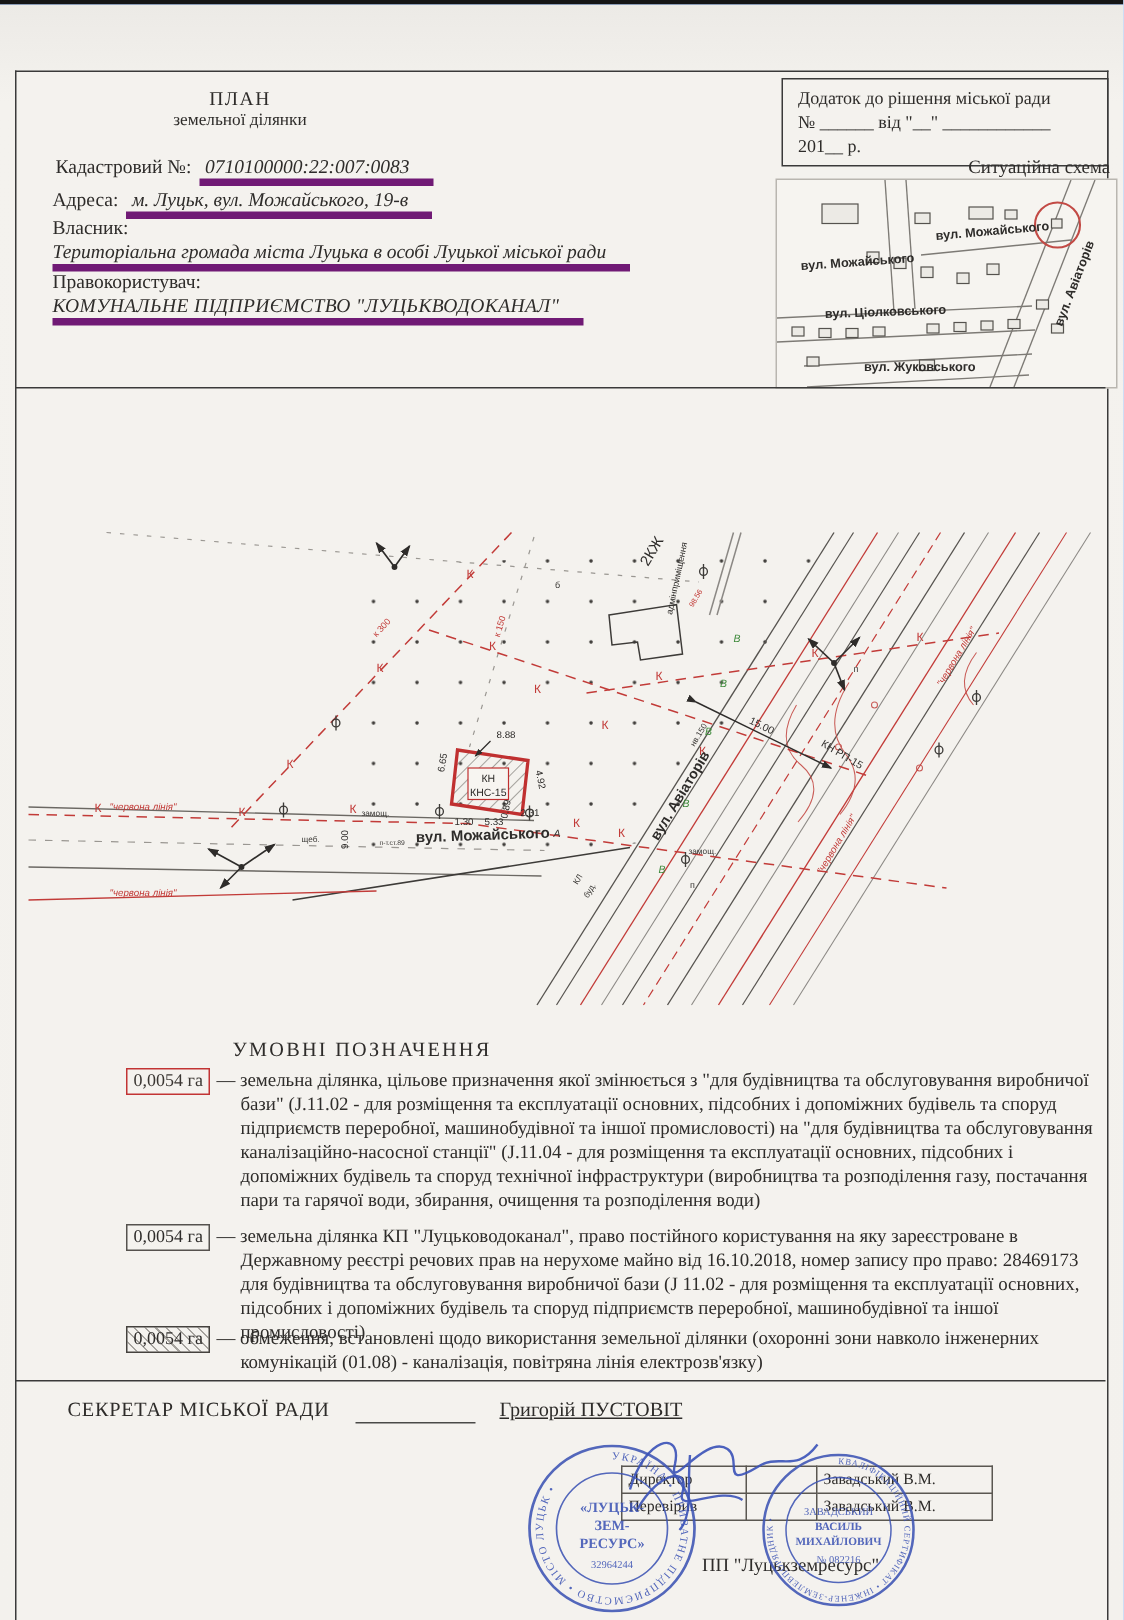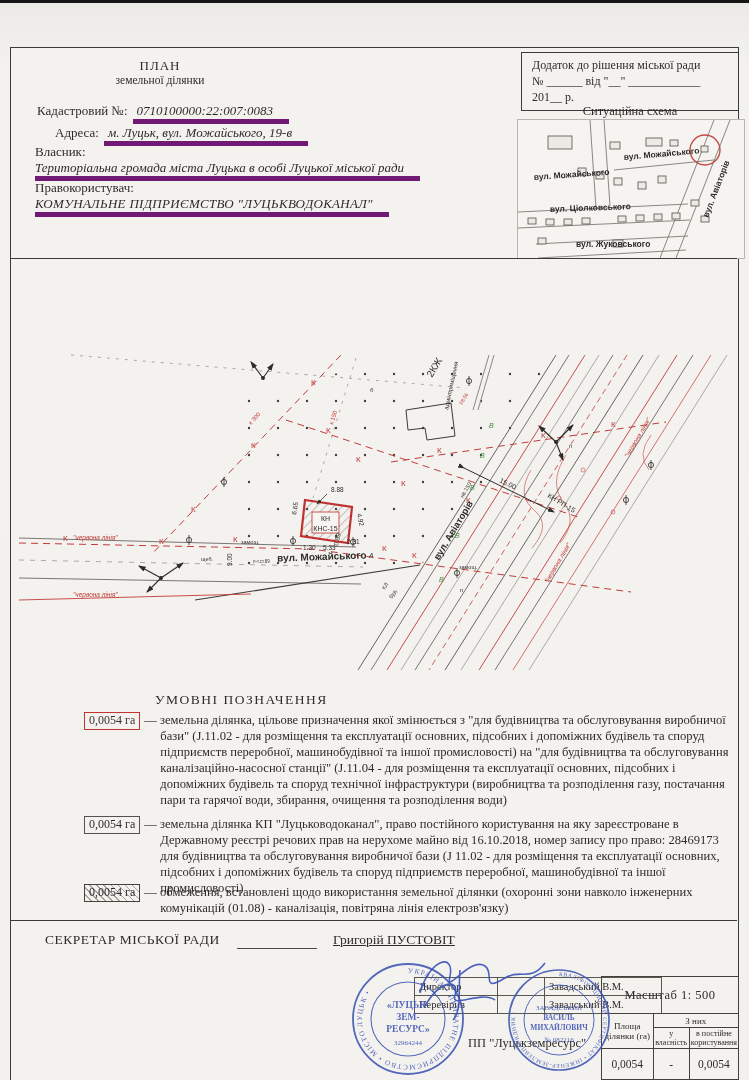--- a/index.html
+++ b/index.html
@@ -11,21 +11,21 @@
   .frame{position:absolute;left:10px;top:47px;width:727px;height:1033px;
          border:1.5px solid #3a3a3a;border-bottom:none;background:#f4f2ee;}
   .abs{position:absolute;}
   .ttl{font-size:13px;letter-spacing:1px;text-align:center;}
   .ttl2{font-size:11.5px;text-align:center;}
   .field{font-size:13px;white-space:nowrap;}
   .flabel{padding-right:5px;}
   .fvalue{font-style:italic;border-bottom:5px solid #701a75;padding:0 16px 1px 4px;}
   .ucase{letter-spacing:.3px;}
   .annex-box{border:1.4px solid #3a3a3a;font-size:12px;padding:4px 8px 5px 10px;line-height:16px;}
-  .scheme-title{font-size:12.5px;text-align:center;}
+  .scheme-title{font-size:12.5px;text-align:right;}
   .sep{border-top:1.5px solid #3a3a3a;}
   .legend-title{font-size:13.5px;letter-spacing:1.5px;}
   .legend-item{display:flex;align-items:flex-start;}
   .area-box{font-size:12px;font-weight:normal;white-space:nowrap;padding:0 4px 1px 4px;background:#f4f2ee;}
   .area-box.red{border:1.6px solid #c23434;color:#3a3632;}
   .area-box.plain{border:1px solid #55524e;}
   .area-box.hatch{border:1px solid #45423e;
      background-image:repeating-linear-gradient(45deg,rgba(70,66,60,.0) 0 4px,rgba(70,66,60,.45) 4px 5px);}
   .legend-text{width:570px;font-size:12.6px;line-height:16px;margin-left:4px;
                padding-left:16px;text-indent:-16px;}
@@ -51,21 +51,21 @@
   <div class="topstrip"></div>
   <div class="paper"></div>
   <div class="frame"></div>
 
   <div class="abs ttl" style="left:40px;top:58px;width:240px;">ПЛАН</div>
   <div class="abs ttl2" style="left:40px;top:74px;width:240px;">земельної ділянки</div>
 
   <div class="abs field" style="left:37px;top:103px;">
     <span class="flabel">Кадастровий №:</span><span class="fvalue">0710100000:22:007:0083</span>
   </div>
-  <div class="abs field" style="left:35px;top:125px;margin-left:20px;">
+  <div class="abs field" style="left:35px;top:125px;">
     <span class="flabel">Адреса:</span><span class="fvalue">м. Луцьк, вул. Можайського, 19-в</span>
   </div>
   <div class="abs field" style="left:35px;top:144px;">
     <span class="flabel">Власник:</span>
   </div>
   <div class="abs field" style="left:35px;top:160px;">
     <span class="fvalue" style="padding-left:0;">Територіальна громада міста Луцька в особі Луцької міської ради</span>
   </div>
   <div class="abs field" style="left:35px;top:180px;">
     <span class="flabel">Правокористувач:</span>
@@ -360,40 +360,20 @@
     <tr>
       <td>Перевірив</td>
       <td class="sig-cell"></td>
       <td>Завадський В.М.</td>
     </tr>
   </tbody>
     </table>
 
   <div class="abs company" style="left:468px;top:1036px;">ПП "Луцькземресурс"</div>
 
-  <table class="area-table abs" style="left:601px;top:976px;width:138px;">
-    <tbody>
-        <tr>
-      <td colspan="3" class="scale-cell">Масштаб  1: 500</td>
-    </tr>
-    <tr>
-      <td rowspan="2" class="at-h" style="width:56px;">Площа ділянки (га)</td>
-      <td colspan="2" class="at-h" style="height:11px;">З них</td>
-    </tr>
-    <tr>
-      <td class="at-hs" style="width:34px;">у власність</td>
-      <td class="at-hs" style="width:44px;">в постійне користування</td>
-    </tr>
-    <tr>
-      <td class="at-v">0,0054</td>
-      <td class="at-v">-</td>
-      <td class="at-v">0,0054</td>
-    </tr>
-  </tbody>
-    </table>
 
   <svg class="stamp" style="left:348px;top:960px;" width="120" height="118" viewBox="0 0 120 118">
     <defs>
         <path id="ring1" d="M 60,13 a 46,46 0 1 1 -0.01,0"></path>
       </defs>
     <circle cx="60" cy="59" r="55" fill="none" stroke="#3d54b4" stroke-width="1.8"></circle>
     <circle cx="60" cy="59" r="37" fill="none" stroke="#3d54b4" stroke-width="1.1"></circle>
     <text font-size="7.2" fill="#3d54b4" letter-spacing="1.1">
       <textPath href="#ring1">УКРАЇНА  •  ПРИВАТНЕ ПІДПРИЄМСТВО  •  МІСТО ЛУЦЬК  •</textPath>
     </text>

